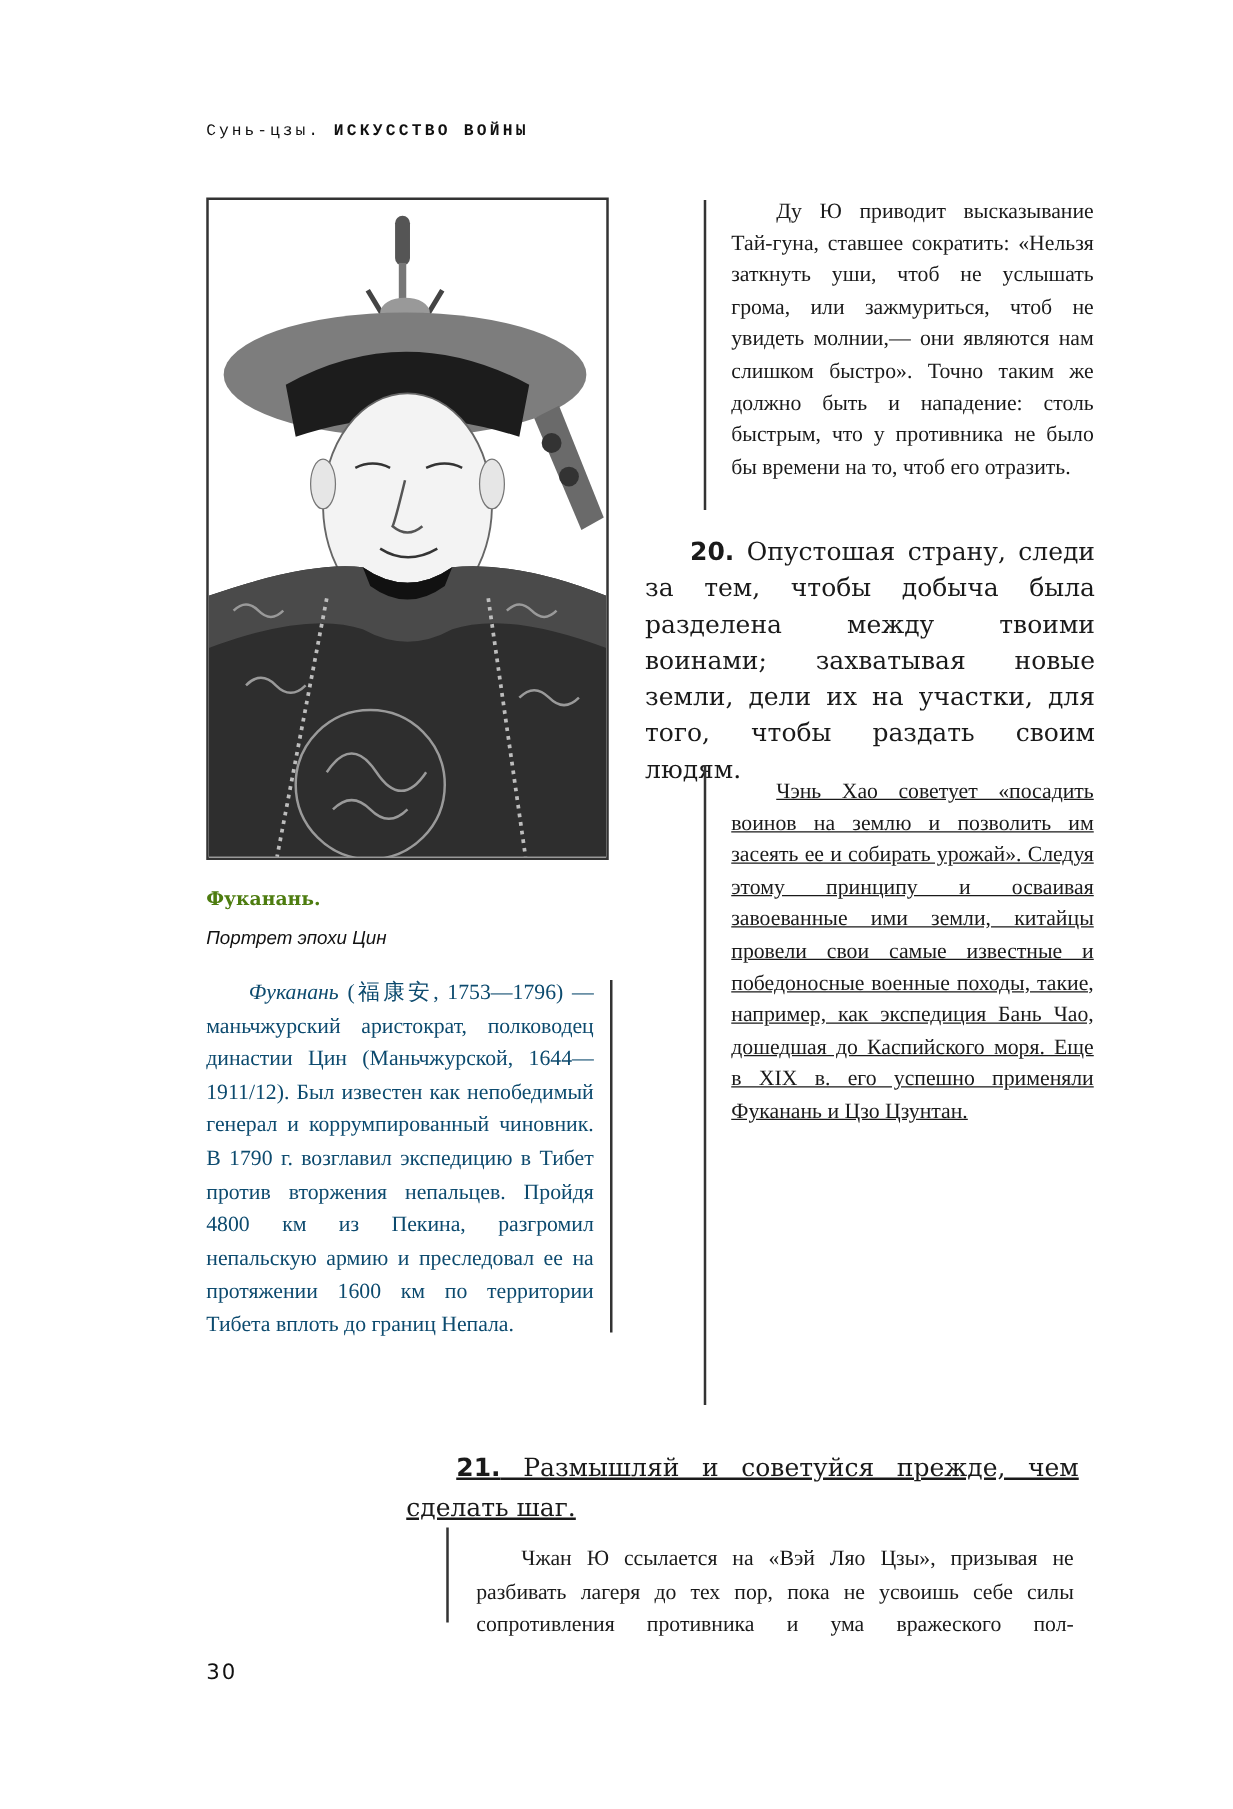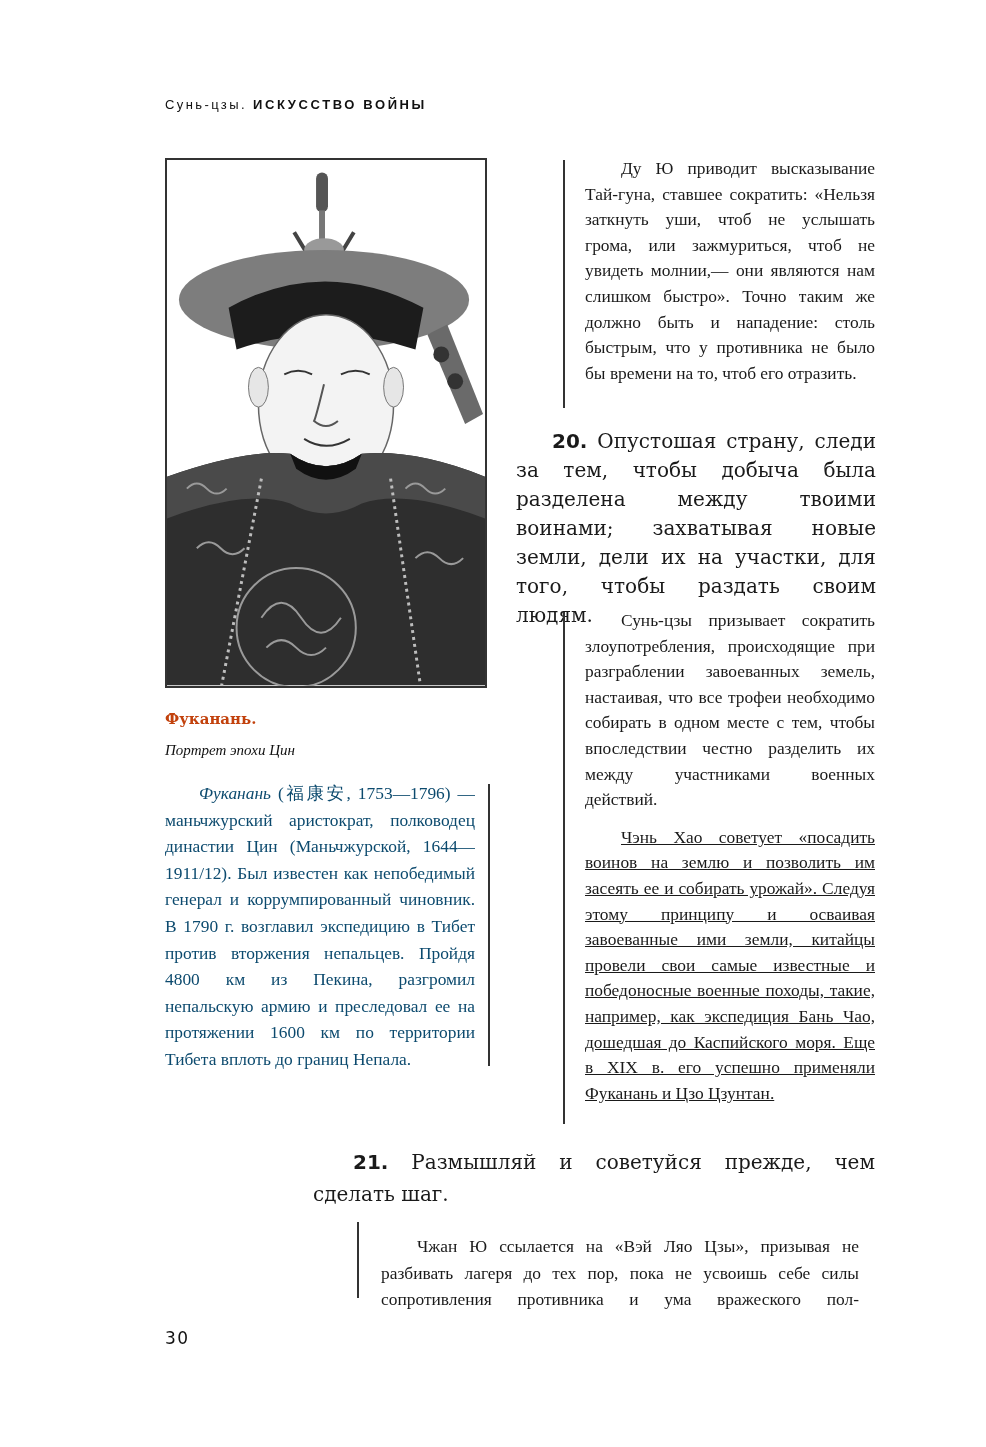--- a/index.html
+++ b/index.html
@@ -1,36 +1,36 @@
 <!DOCTYPE html>
 <html><head>
 <meta charset="utf-8">
 <style>
   html, body { margin: 0; padding: 0; background: #ffffff; }
   body { width: 986px; height: 1447px; position: relative; overflow: hidden; color: #1a1a1a; }
 
   .running-head {
     position: absolute; left: 165px; top: 97px;
-    font-family: Liberation Sans, sans-serif; font-size: 13px; letter-spacing: 2.4px; color: #111;
+    font-family: Liberation Mono, monospace; font-size: 13px; letter-spacing: 2.4px; color: #111;
   }
   .running-head .title { font-weight: bold; letter-spacing: 2.6px; }
 
   .figure {
     position: absolute; left: 165px; top: 158px; width: 322px; height: 530px;
     border: 2px solid #333; box-sizing: border-box; background: #fff; overflow: hidden;
   }
   .figure svg { display: block; width: 100%; height: 100%; }
 
   .caption-title {
     position: absolute; left: 165px; top: 710px;
-    font-family: "DejaVu Serif", serif; font-weight: bold; font-size: 15px; color: #c2410c;
+    font-family: "DejaVu Serif", serif; font-weight: bold; font-size: 15px; color: #4d7c0f;
   }
   .caption-sub {
     position: absolute; left: 165px; top: 742px;
-    font-family: Liberation Serif, serif; font-style: italic; font-size: 15px; color: #111;
+    font-family: Liberation Sans, sans-serif; font-style: italic; font-size: 15px; color: #111;
   }
 
   .sidebar-left {
     position: absolute; left: 165px; top: 780px; width: 310px;
     font-family: "Liberation Serif", serif; font-size: 17.4px; line-height: 26.6px;
     text-align: justify; color: #0c4a6e;
   }
   .rule-left { position: absolute; left: 488px; top: 784px; width: 2px; height: 282px; background: #333; }
 
   .comment-block {
@@ -47,21 +47,21 @@
     text-align: justify; color: #1a1a1a;
   }
   .thesis .num { font-family: "DejaVu Sans", sans-serif; font-weight: bold; margin-top: 36px; }
   .thesis p { margin: 0; text-indent: 36px; }
 
   .thesis-wide {
     position: absolute; left: 313px; top: 1146px; width: 562px;
     font-family: "DejaVu Serif", serif; font-size: 20px; line-height: 32px;
     text-align: justify; color: #1a1a1a;
   }
-  .thesis-wide p { margin: 0; text-indent: 40px; }
+  .thesis-wide p { margin: 12px; text-indent: 40px; text-decoration: underline; }
   .thesis-wide .num { font-family: "DejaVu Sans", sans-serif; font-weight: bold; }
 
   .comment-wide {
     position: absolute; left: 365px; top: 1217px; width: 510px;
     font-family: "Liberation Serif", serif; font-size: 17.4px; line-height: 26.6px;
     text-align: justify; color: #1a1a1a;
   }
   .comment-wide p { margin: 16px; text-indent: 36px; }
 
   .page-number {
@@ -135,21 +135,20 @@
 <div class="comment-block" style="top:156px;">
   <p>Ду Ю приводит высказывание Тай-гуна, ставшее сократить: «Нельзя заткнуть уши, чтоб не услышать грома, или зажмуриться, чтоб не увидеть молнии,— они являются нам слишком быстро». Точно таким же должно быть и нападение: столь быстрым, что у противника не было бы времени на то, чтоб его отразить.</p>
 </div>
 
 <div class="thesis" style="top:427px;">
   <p><span class="num">20.</span><span> Опустошая страну, следи за тем, чтобы добыча была разделена между твоими воинами; захватывая новые земли, дели их на участки, для того, чтобы раздать своим людям.</span></p>
 </div>
 
 <div class="rule" style="left:563px; top:612px; height:512px;"></div>
 <div class="comment-block" style="top:608px;">
-  <p>Сунь-цзы призывает сократить злоупотребления, происходящие при разграблении завоеванных земель, настаивая, что все трофеи необходимо собирать в одном месте с тем, чтобы впоследствии честно разделить их между участниками военных действий.</p>
   <p style="margin-top:12px;text-decoration:underline;">Чэнь Хао советует «посадить воинов на землю и позволить им засеять ее и собирать урожай». Следуя этому принципу и осваивая завоеванные ими земли, китайцы провели свои самые известные и победоносные военные походы, такие, например, как экспедиция Бань Чао, дошедшая до Каспийского моря. Еще в XIX в. его успешно применяли Фуканань и Цзо Цзунтан.</p>
 </div>
 
 <div class="thesis-wide">
   <p><span class="num">21.</span><span> Размышляй и советуйся прежде, чем сделать шаг.</span></p>
 </div>
 
 <div class="rule" style="left:357px; top:1222px; height:76px;"></div>
 <div class="comment-wide">
   <p class="justify-last">Чжан Ю ссылается на «Вэй Ляо Цзы», призывая не разбивать лагеря до тех пор, пока не усвоишь себе силы сопротивления противника и ума вражеского пол-</p>

